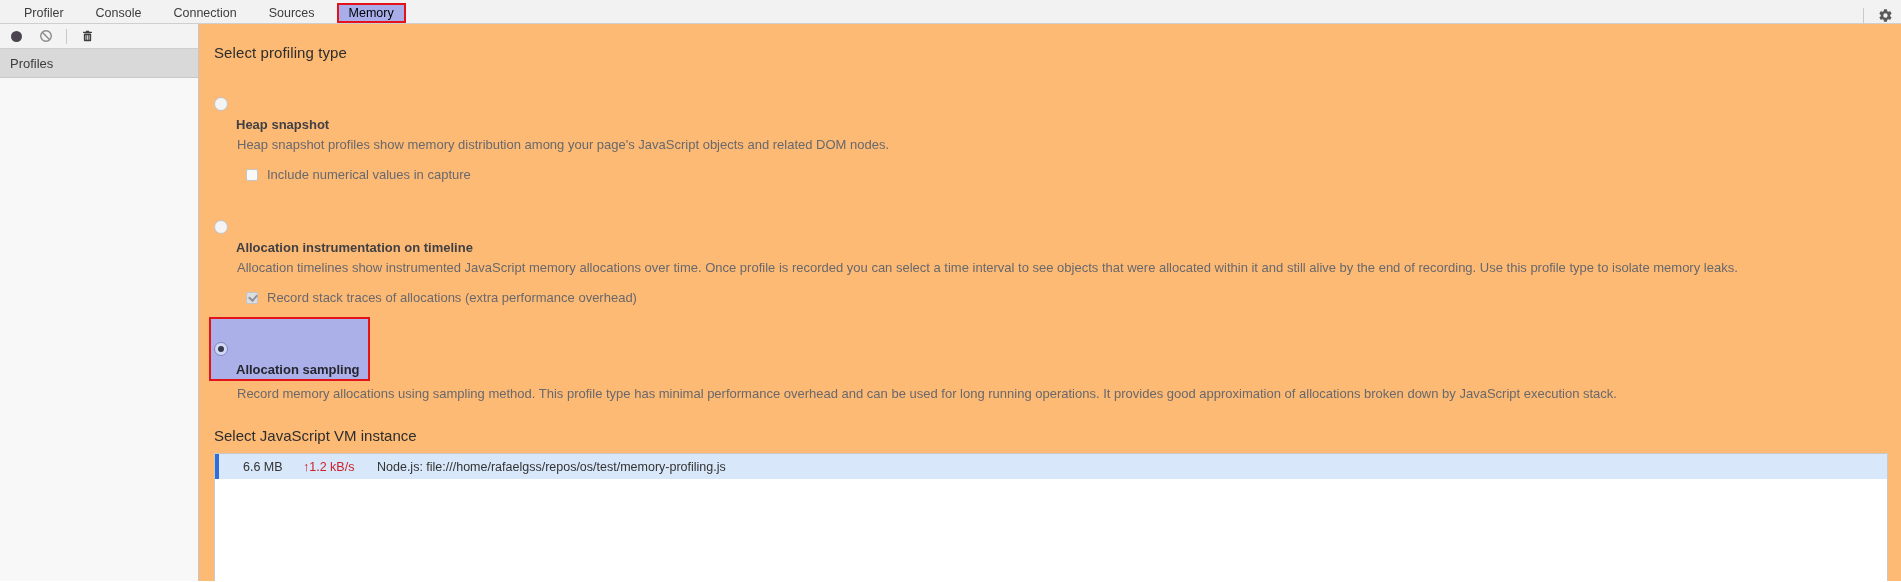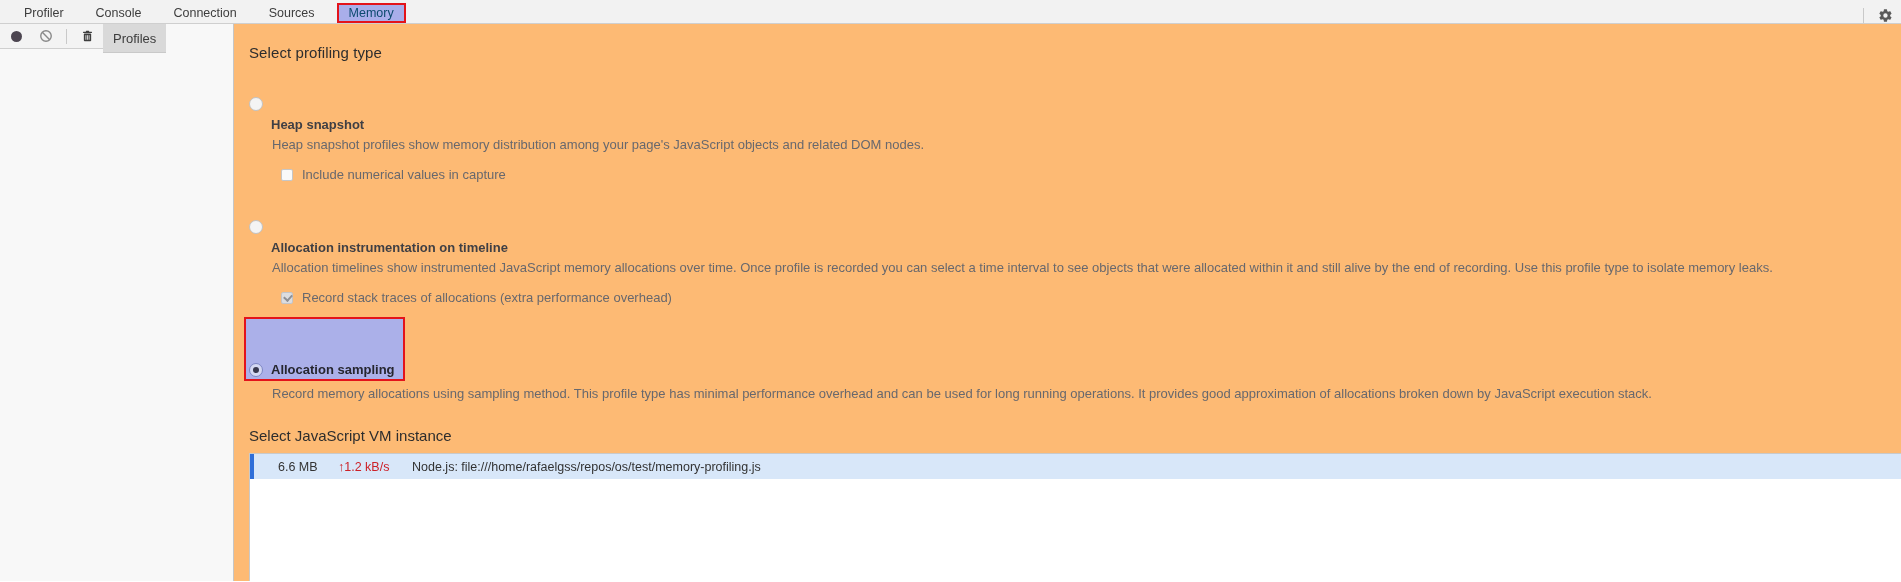--- a/index.html
+++ b/index.html
@@ -14,33 +14,33 @@
   .tabbar {
     height:24px; background:#f2f2f2; border-bottom:1px solid #cfcfcf;
     display:flex; align-items:flex-end; padding:0 8px;
   }
   .tab {
     padding:3px 6px; margin:0 10px; font-size:12.5px; color:#3d3d3d; cursor:default;
     white-space:nowrap;
   }
   .tab.selected {
     background:#a9aeea; border:2px solid #e3131b; margin:0 6px; padding:1px 10px;
-    color:#0c4a6e;
+    color:#000000;
   }
   .tabbar-right { margin-left:auto; display:flex; align-items:center; }
   .tabbar-sep { width:1px; height:15px; background:#c9c9c9; margin-right:14px; }
   .gear {
     width:15px; height:15px; color:#5a5a5a; display:inline-block;
   }
 
   
   .cols { display:flex; height:557px; }
   .sidebar {
-    width:234px; border-right:1px solid #c6c6c6; background:#f8f8f8;
-    flex:none; display:flex; flex-direction:row;
+    width:199px; border-right:1px solid #c6c6c6; background:#f8f8f8;
+    flex:none; display:flex; flex-direction:column;
   }
   .toolbar {
     height:25px; background:#f3f3f3; border-bottom:1px solid #cfcfcf;
     display:flex; align-items:center; padding:0 8px; gap:14px;
   }
   .tb-icon { width:16px; height:16px; display:flex; align-items:center; justify-content:center; }
   .record-dot { width:11px; height:11px; border-radius:50%; background:#4c4550; }
   .tb-sep { width:1px; height:15px; background:#c9c9c9; margin:0 -2px; }
   .profiles-header {
     height:29px; background:#d9d9d9; border-bottom:1px solid #c9c9c9;
@@ -71,21 +71,21 @@
   }
   .checkbox.checked-disabled { background:#dcdde0; border-color:#c3c4c8; }
   .checkbox.checked-disabled::after {
     content:""; position:absolute; left:2px; top:1px; width:6px; height:4px;
     border-left:2px solid #8f9095; border-bottom:2px solid #8f9095;
     transform:rotate(-48deg);
   }
   .cb-label { color:#68686d; font-size:13px; }
 
   .highlight-red-box {
-    display:inline-flex; align-items:flex-end; gap:8px;
+    display:inline-flex; align-items:center; gap:8px;
     background:#abb0e9; border:2px solid #e3131b;
     padding:2px 8px 2px 3px; margin:12px 0 0 -5px;
   }
   .highlight-red-box .option-label { color:#26262f; }
 
   h2.section { font-size:15px; font-weight:500; color:#2d2d2d; margin-top:26px; }
 
   .vm-box {
     margin-top:9px; width:1674px; height:193px;
     border:1px solid #c9c9c9; background:#fff; overflow:hidden;

